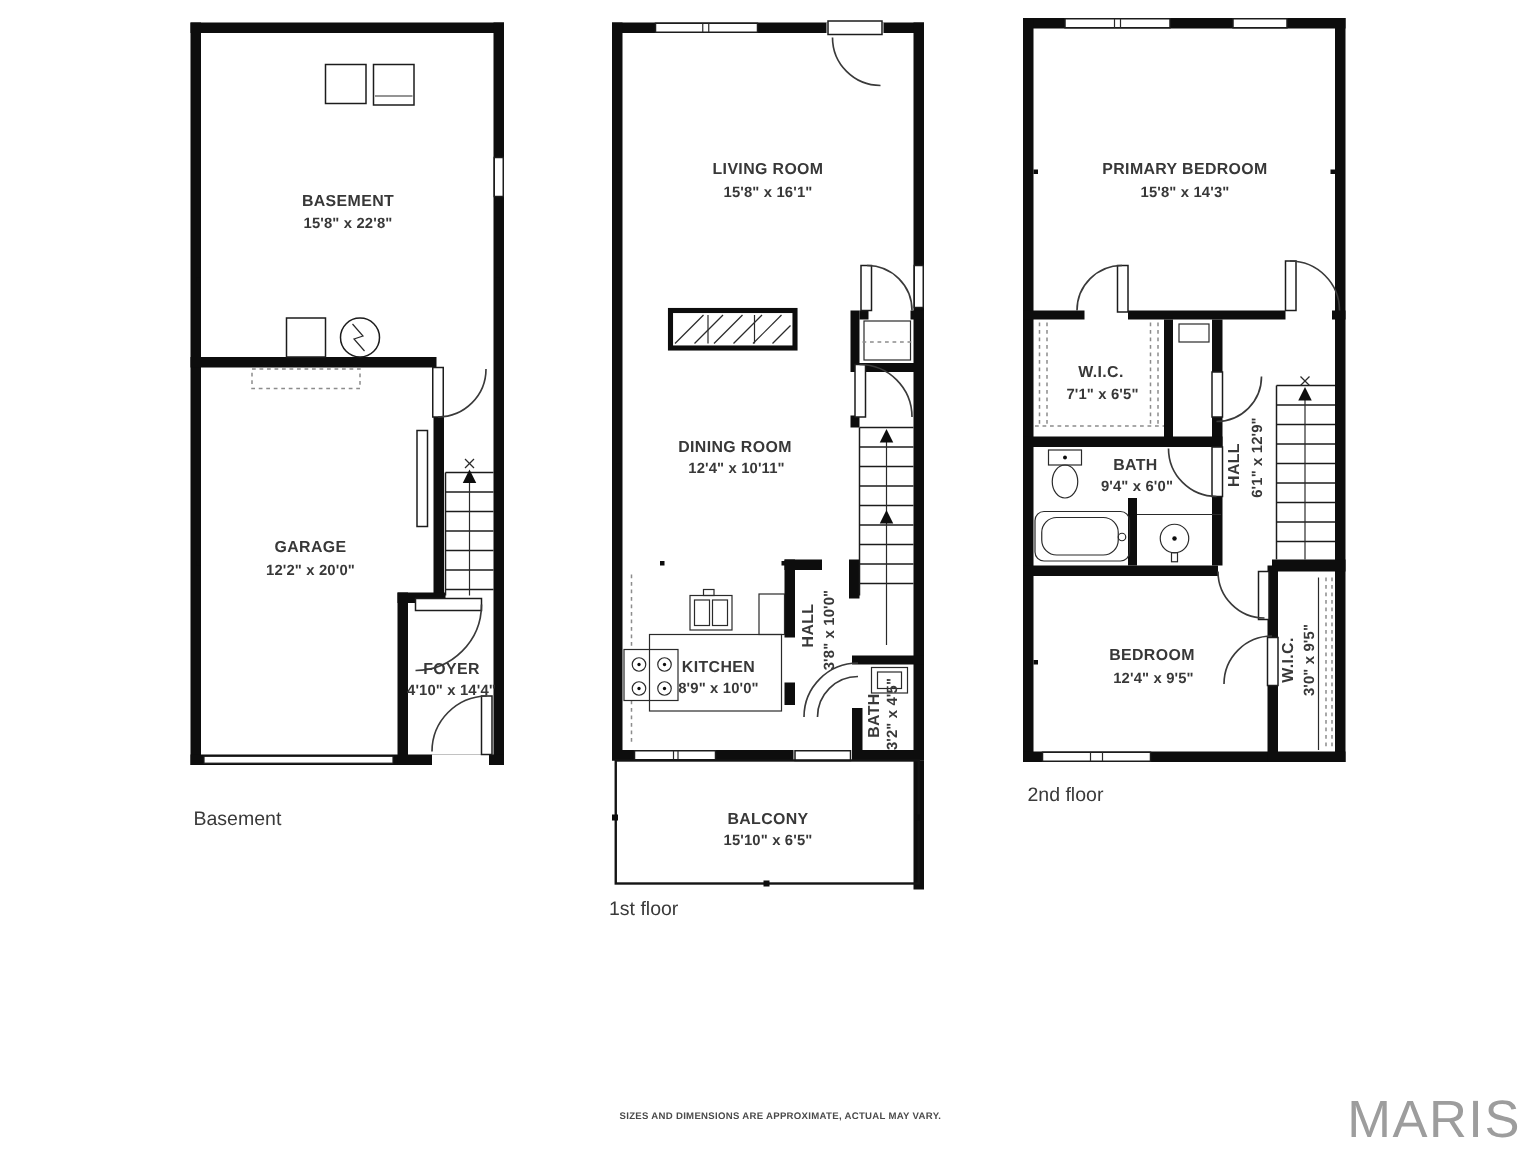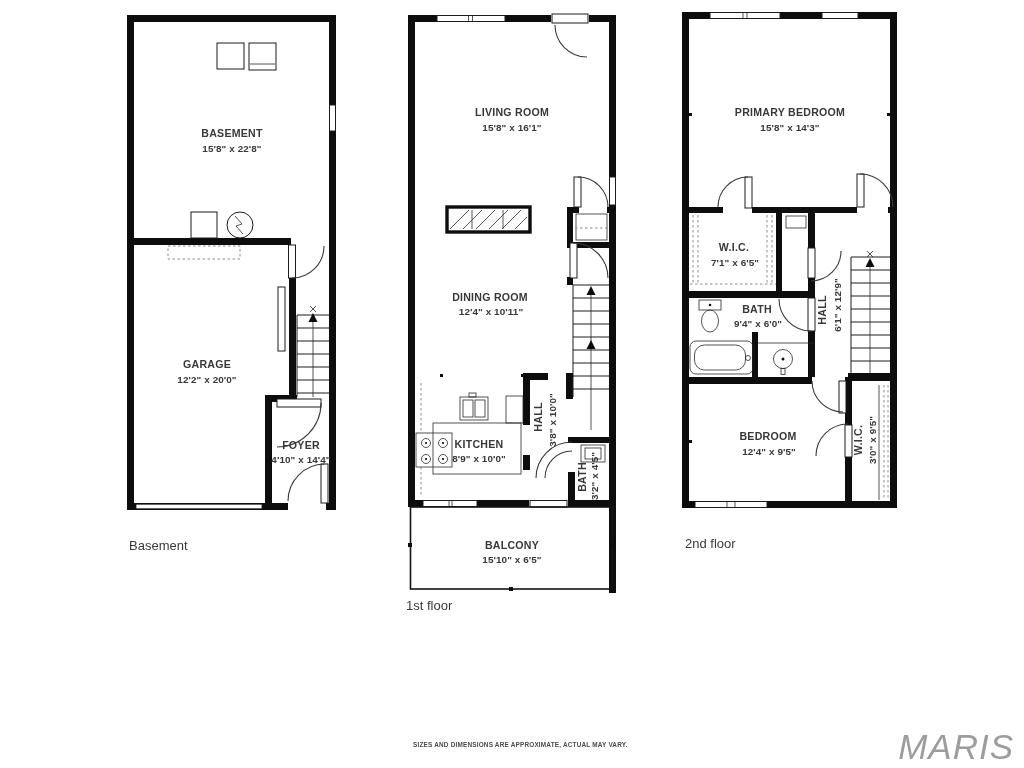--- a/index.html
+++ b/index.html
@@ -17,21 +17,21 @@
   .dash{fill:none;stroke:#8c8c8c;stroke-width:1;stroke-dasharray:2.5 2.5;}
   .tick{fill:#0d0d0d;}
   .fp{fill:#ffffff;stroke:#0d0d0d;stroke-width:3.4;}
   text{text-anchor:middle;fill:var(--text,#383838);}
   .rn{font-size:10.6px;font-weight:600;letter-spacing:.25px;}
   .rd{font-size:9.9px;font-weight:600;letter-spacing:.1px;}
   .caption{position:absolute;font-size:13px;color:#3a3a3a;}
   .disclaimer{position:absolute;left:413px;top:741px;font-size:6.4px;font-weight:600;
               color:#4a4a4a;letter-spacing:.2px;}
   .brand{position:absolute;right:10px;top:727px;font-size:35px;font-weight:400;
-         color:var(--brand,#9d9d9d);letter-spacing:1px;font-style:italic;}
+         color:var(--brand,#9d9d9d);letter-spacing:1px;}
 </style>
 </head>
 <body>
 
 <div class="canvas">
 
   <svg class="plan" style="left:118px;top:8px" width="235" height="512" viewBox="118 8 235 512">
     <g>
       <rect class="wall" x="127" y="15" width="209" height="7"></rect>
       <rect class="wall" x="127" y="15" width="7" height="495"></rect>
@@ -349,16 +349,16 @@
       <text class="rd" x="841" y="305" transform="rotate(-90 841 305)">6'1" x 12'9"</text>
       <text class="rn" x="768" y="440">BEDROOM</text>
       <text class="rd" x="769" y="455">12'4" x 9'5"</text>
       <text class="rn" x="862" y="440" transform="rotate(-90 862 440)">W.I.C.</text>
       <text class="rd" x="876" y="440" transform="rotate(-90 876 440)">3'0" x 9'5"</text>
     </g>
   </svg>
 
   <div class="caption" style="left:129px;top:538px">Basement</div>
   <div class="caption" style="left:406px;top:598px">1st floor</div>
-  <div class="caption" style="left:685px;top:536px">2nd floor</div>
+  <div class="caption" style="left:685px;top:522px">2nd floor</div>
   <div class="disclaimer">SIZES AND DIMENSIONS ARE APPROXIMATE, ACTUAL MAY VARY.</div>
   <div class="brand">MARIS</div>
 </div>
 
 </body></html>

